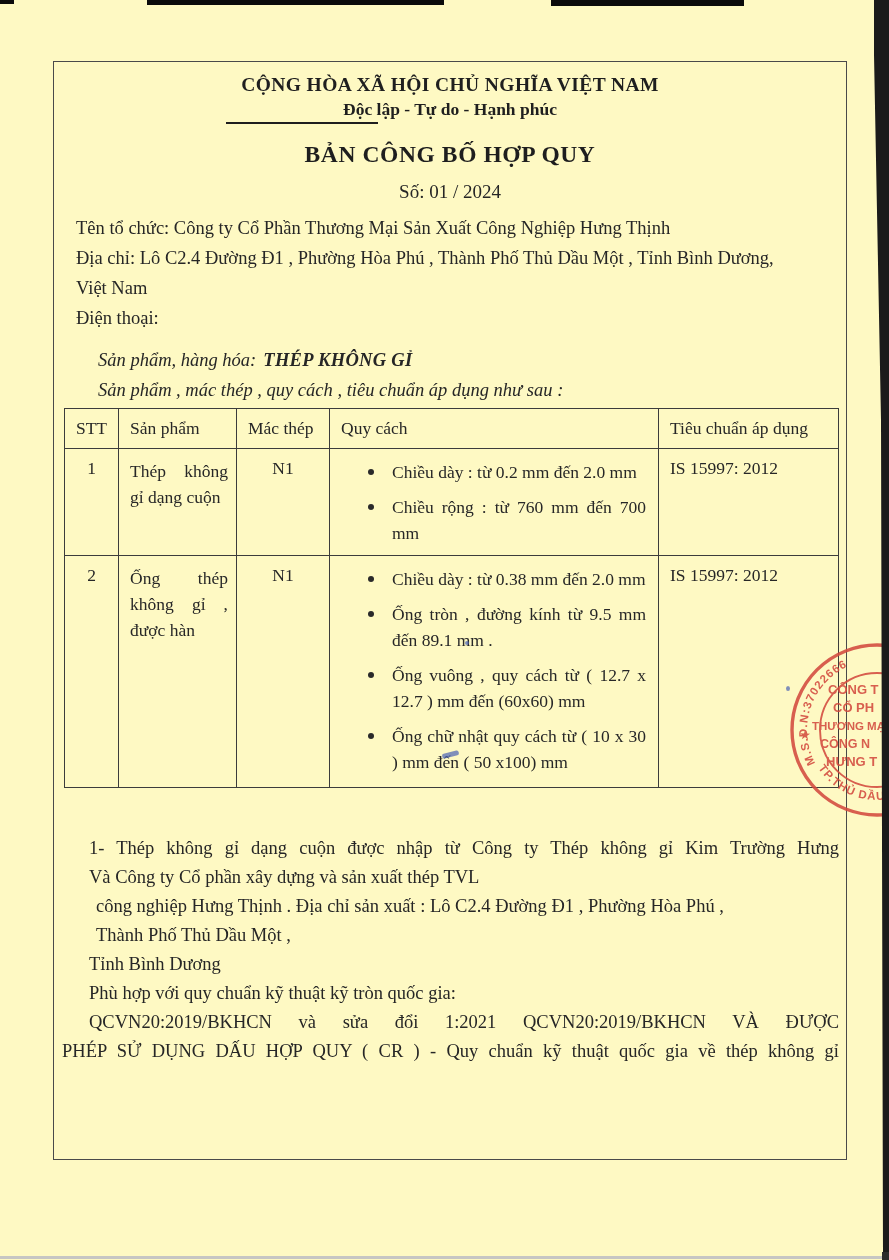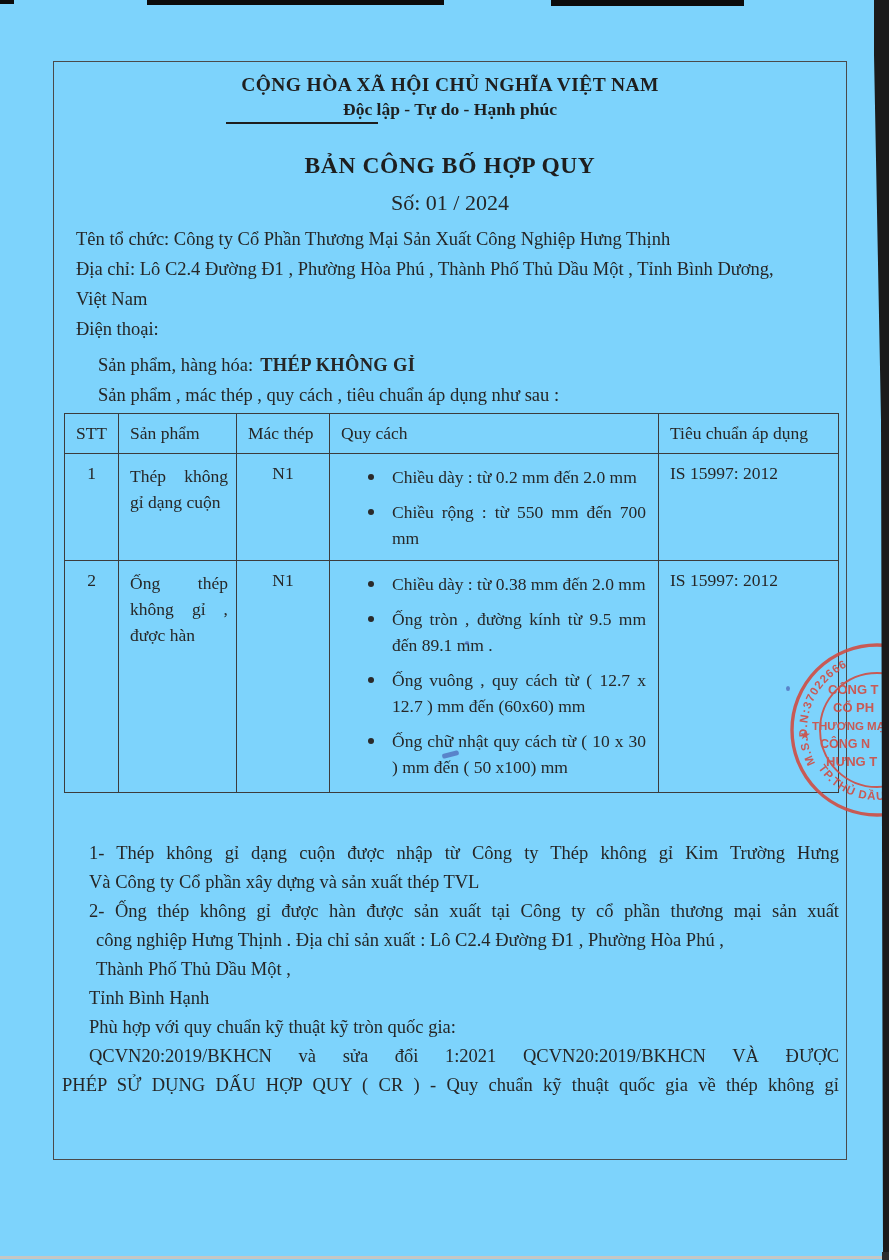--- a/index.html
+++ b/index.html
@@ -1,19 +1,19 @@
 <!DOCTYPE html>
 <html><head>
 <meta charset="utf-8">
 <style>
   * { margin:0; padding:0; box-sizing:border-box; }
   html,body { width:889px; height:1260px; }
   body { font-family:"Liberation Serif","DejaVu Serif",serif; color:#262626; }
 
-  .page { position:relative; width:889px; height:1260px; background:#7dd3fc; overflow:hidden;padding-left:36px; }
+  .page { position:relative; width:889px; height:1260px; background:#fef9c3; overflow:hidden;padding-left:36px; }
 
   
   .scan-strip { position:absolute; background:#0b0b0b; }
   .strip-a { left:147px; top:0; width:297px; height:5px; }
   .strip-b { left:551px; top:0; width:193px; height:6px; }
   .strip-c { left:0; top:0; width:14px; height:4px; }
   .edge-right { position:absolute; top:0; left:872px; width:17px; height:1260px;
     background:#1b1b1b; z-index:30;
     clip-path:polygon(2px 0, 17px 0, 17px 1260px, 11px 1260px, 9px 420px, 2px 55px); }
   .edge-bottom { position:absolute; left:0; top:1256px; width:889px; height:3px; background:#c6c6c3; z-index:29; }
@@ -26,25 +26,25 @@
 
   
   .frame { position:absolute; left:53px; top:61px; width:794px; height:1099px;
     border:1.6px solid #4a4a4a; background:transparent; z-index:10; }
 
   .motto-underline { position:absolute; left:172px; top:60px; width:152px; height:2.4px; background:#1e1e1e; }
 
   .c { text-align:center; }
   .motto1 { margin-top:11px; font-size:19.5px; font-weight:bold; letter-spacing:.4px; color:#1f1f1f; line-height:24px; }
   .motto2 { font-size:17.5px; font-weight:bold; line-height:25px; color:#1f1f1f; }
-  .doc-title { margin-top:29px; font-size:23.5px; font-weight:bold; letter-spacing:.6px; line-height:28px; color:#1e1e1e; }
-  .doc-number { margin-top:12px; font-size:22px; line-height:24px; }
+  .doc-title { margin-top:18px; font-size:23.5px; font-weight:bold; letter-spacing:.6px; line-height:28px; color:#1e1e1e; }
+  .doc-number { margin-top:12px; font-size:19px; line-height:24px; }
 
   .info { margin:9px 54px 0 22px; font-size:18.5px; line-height:30px; }
-  .product-block { margin:6px 54px 0 44px; font-size:18.5px; line-height:30px; }
+  .product-block { margin:12px 54px 0 44px; font-size:18.5px; line-height:30px;font-style:italic; }
   .product-value { font-weight:bold; margin-left:7px; letter-spacing:.3px; }
 
   table.spec { border-collapse:collapse; margin:3px 16px 0 10px; width:774px; table-layout:fixed; }
   table.spec td, table.spec th { border:1.6px solid #3c3c3c; font-weight:normal; font-size:17.5px;
     vertical-align:top; color:#272727; }
   .col-stt { width:54px; } .col-sp { width:118px; } .col-mac { width:93px; } .col-qc { width:329px; } .col-tc { width:180px; }
   tr.head th { height:40px; vertical-align:middle; text-align:left; padding:0 6px 0 11px; }
   tr.head th.cc { text-align:center; padding:0; }
   td.cell-stt { text-align:center; padding-top:9px; height:100px; }
   tr.row2 td.cell-stt { height:232px; }
@@ -114,21 +114,21 @@
         <th>Quy cách</th>
         <th>Tiêu chuẩn áp dụng</th>
       </tr>
       <tr class="row1">
         <td class="cell-stt">1</td>
         <td class="cell-sp">Thép không gỉ dạng cuộn</td>
         <td class="cell-mac">N1</td>
         <td class="cell-qc">
           <ul class="qc-list">
             <li>Chiều dày : từ 0.2 mm đến 2.0 mm</li>
-            <li>Chiều rộng : từ 550 mm đến 700 mm</li>
+            <li>Chiều rộng : từ 760 mm đến 700 mm</li>
           </ul>
         </td>
         <td class="cell-tc">IS 15997: 2012</td>
       </tr>
       <tr class="row2">
         <td class="cell-stt">2</td>
         <td class="cell-sp">Ống thép không gỉ , được hàn</td>
         <td class="cell-mac">N1</td>
         <td class="cell-qc">
           <ul class="qc-list">
@@ -139,24 +139,23 @@
           </ul>
         </td>
         <td class="cell-tc">IS 15997: 2012</td>
       </tr>
     </tbody>
       </table>
 
     <div class="notes">
       <div class="line stretch">1- Thép không gỉ dạng cuộn được nhập từ Công ty Thép không gỉ Kim Trường Hưng</div>
       <div class="line">Và Công ty Cổ phần xây dựng và sản xuất thép TVL</div>
-      <div class="line stretch">2- Ống thép không gỉ được hàn được sản xuất tại Công ty cổ phần thương mại sản xuất</div>
       <div class="line indent-sm">công nghiệp Hưng Thịnh . Địa chỉ sản xuất : Lô C2.4 Đường Đ1 , Phường Hòa Phú ,</div>
       <div class="line indent-sm">Thành Phố Thủ Dầu Một ,</div>
-      <div class="line">Tỉnh Bình Hạnh</div>
+      <div class="line">Tỉnh Bình Dương</div>
       <div class="line">Phù hợp với quy chuẩn kỹ thuật kỹ tròn quốc gia:</div>
       <div class="line stretch">QCVN20:2019/BKHCN và sửa đổi 1:2021 QCVN20:2019/BKHCN VÀ ĐƯỢC</div>
       <div class="line stretch outdent">PHÉP SỬ DỤNG DẤU HỢP QUY ( CR ) - Quy chuẩn kỹ thuật quốc gia về thép không gỉ</div>
     </div>
   </div>
 
   <svg class="stamp" viewBox="0 0 209 204">
     <circle class="ring" cx="97" cy="102" r="85" stroke-width="3.4"></circle>
     <circle class="ring" cx="97" cy="102" r="57" stroke-width="1.9"></circle>
     <defs>

